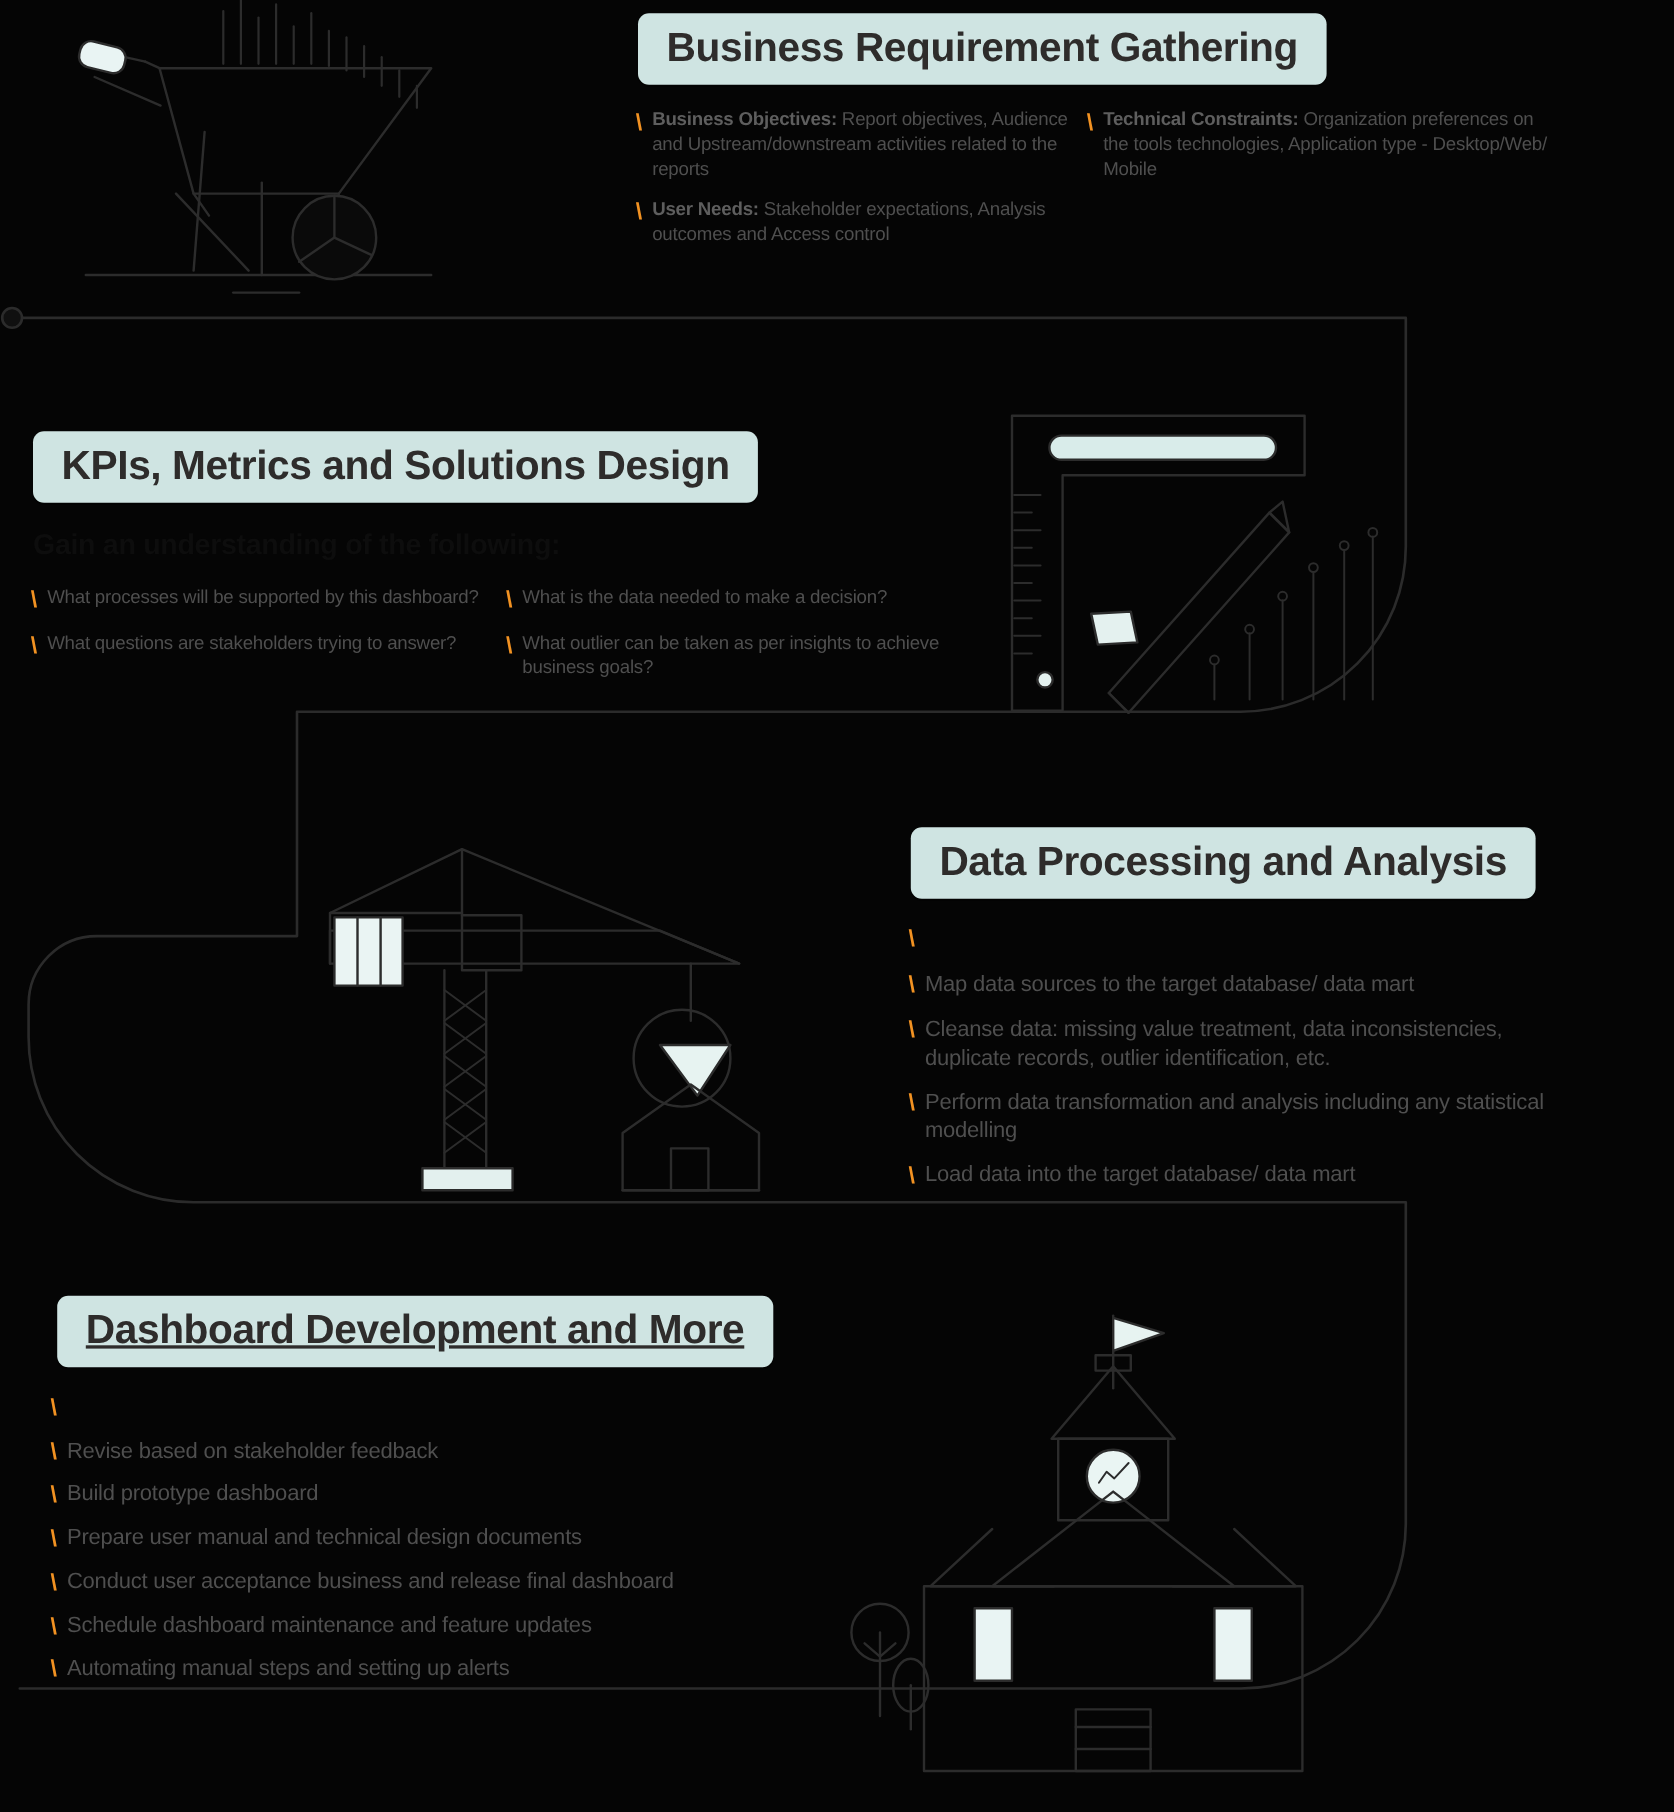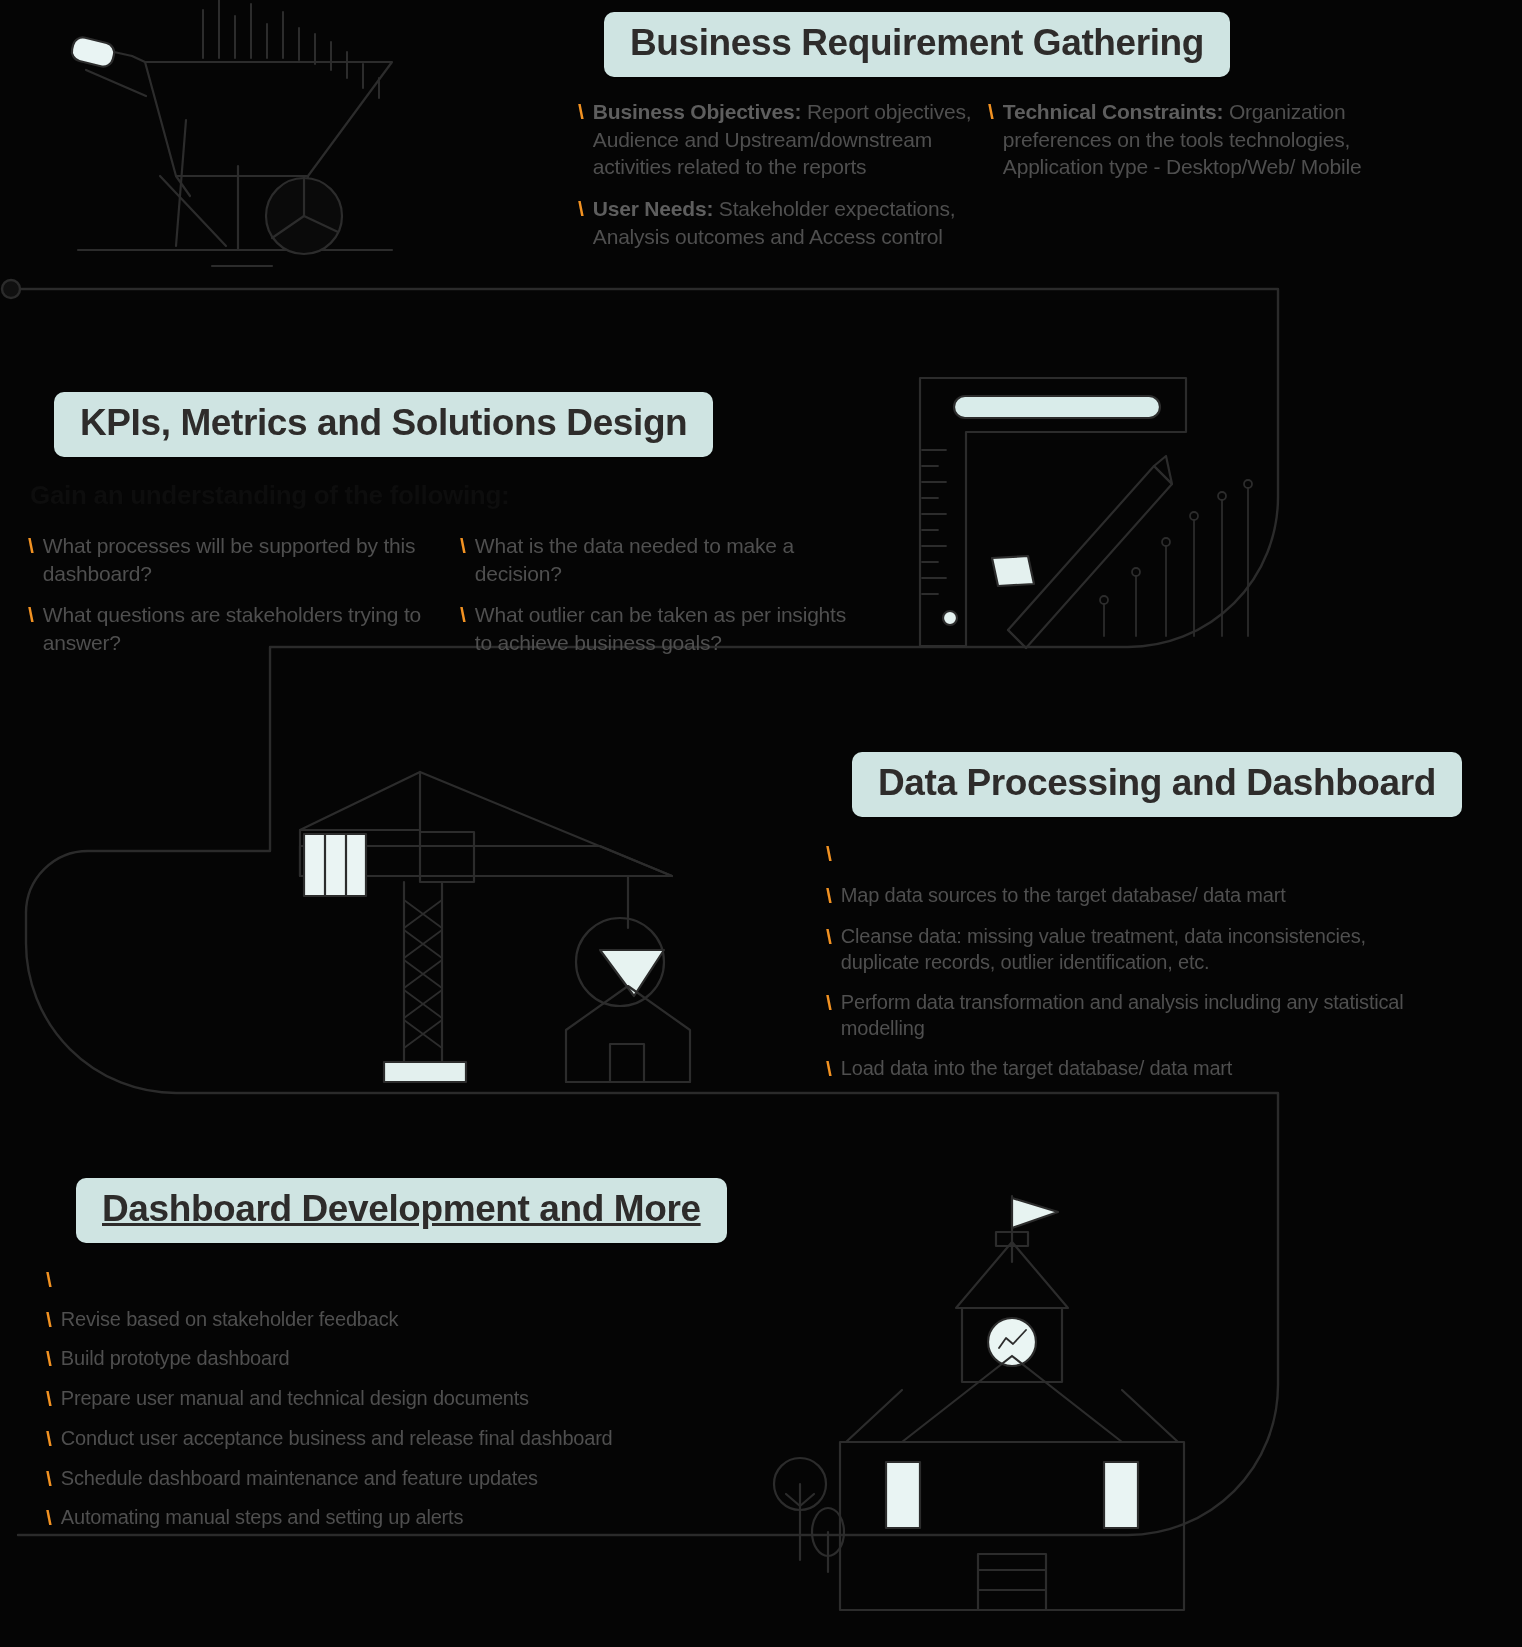--- a/index.html
+++ b/index.html
@@ -31,41 +31,40 @@
   .pill {
     position: absolute;
     background: #cfe4e2;
     border-radius: 10px;
     padding: 12px 26px 14px 26px;
     color: #2e2c2b;
     font-weight: bold;
     letter-spacing: -0.4px;
     white-space: nowrap;
     box-shadow: 0 2px 0 rgba(0,0,0,0.35);
-    margin-left: 24px;
   }
   .pill.h1 { font-size: 37px; line-height: 1.05; }
 
   .bullets { position: absolute; }
   .bullet {
     display: flex;
     align-items: flex-start;
     margin-bottom: 14px;
   }
   .slash {
     color: #f29222;
     font-weight: bold;
     font-size: 21px;
     line-height: 1.32;
     flex: 0 0 auto;
     margin-right: 9px;
     transform: skewX(0deg);
   }
   .btext {
-    font-size: 21px;
+    font-size: 17px;
     line-height: 1.32;
     color: #4f4f4f;
     font-weight: 400;
     letter-spacing: -0.2px;
   }
   .btext b { color: #5e5e5e; font-weight: bold; }
   .btext.small { font-size: 20px; line-height: 1.3; }
 
   .subtle-head {
     position: absolute;
@@ -292,21 +291,21 @@
     <div class="bullet">
       <span class="slash">\</span>
       <span class="btext">What is the data needed to make a decision?</span>
     </div>
     <div class="bullet">
       <span class="slash">\</span>
       <span class="btext">What outlier can be taken as per insights to achieve business goals?</span>
     </div>
   </div>
 
-  <div class="pill h1" id="sec3-pill">Data Processing and Dashboard</div>
+  <div class="pill h1" id="sec3-pill">Data Processing and Analysis</div>
 
   <div class="bullets" id="sec3-list">
     <div class="bullet">
       <span class="slash">\</span>
     </div>
     <div class="bullet">
       <span class="slash">\</span>
       <span class="btext small">Map data sources to the target database/ data mart</span>
     </div>
     <div class="bullet">

